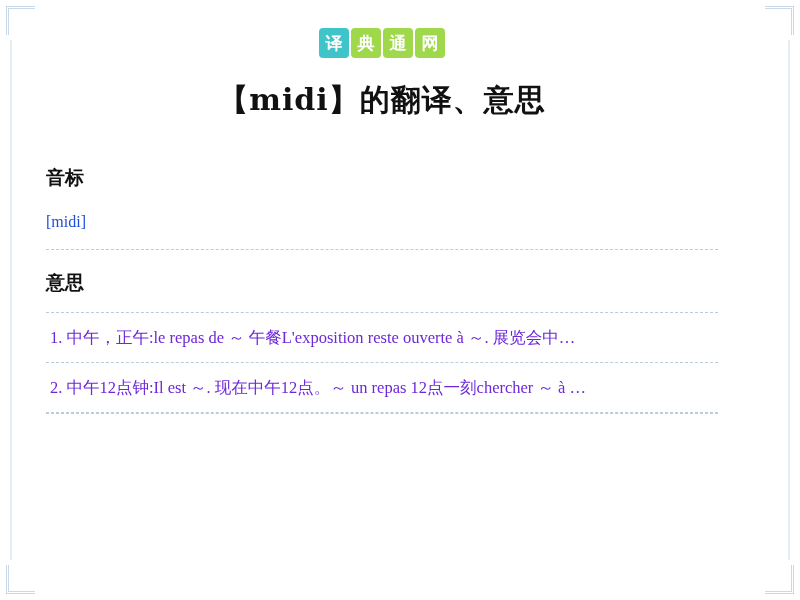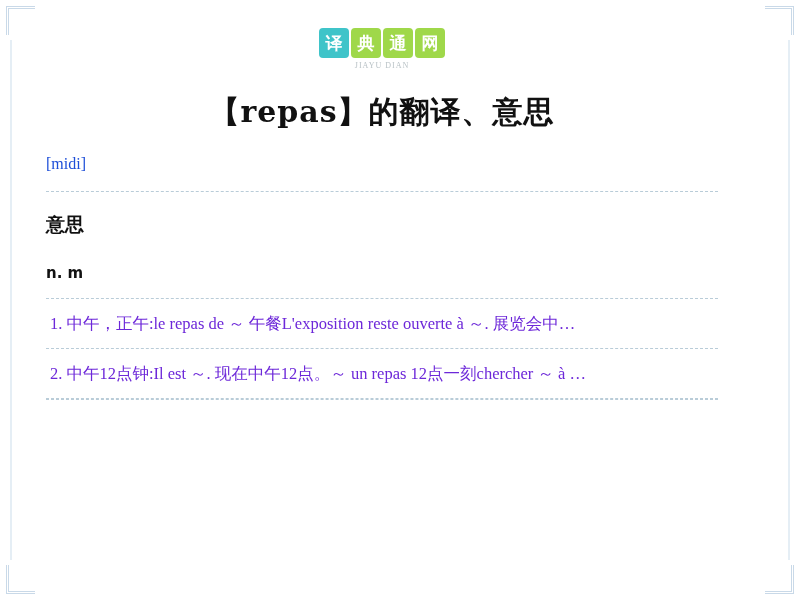--- a/index.html
+++ b/index.html
@@ -151,30 +151,29 @@
 
 <div class="content">
 
   <div class="logo-wrap">
     <div class="logo-row">
       <span class="logo-tile t0">译</span>
       <span class="logo-tile t1">典</span>
       <span class="logo-tile t2">通</span>
       <span class="logo-tile t3">网</span>
     </div>
-    <div class="logo-sub">JIAYU DIAN</div>
   </div>
 
-  <h1 class="title">【repas】的翻译、意思</h1>
+  <h1 class="title">【midi】的翻译、意思</h1>
 
+  <h2 class="section-head">音标</h2>
   <div class="phonetic">[midi]</div>
   <hr class="divider">
 
   <h2 class="section-head meaning-head">意思</h2>
-  <div class="pos">n. m</div>
 
   <hr class="divider">
   <div class="sense">
     <span class="num">1.</span><span>中午，正午:le repas de ～ 午餐L'exposition reste ouverte à ～. 展览会中…</span>
   </div>
   <hr class="divider">
   <div class="sense">
     <span class="num">2.</span><span>中午12点钟:Il est ～. 现在中午12点。～ un repas 12点一刻chercher ～ à …</span>
   </div>
   <hr class="divider">

